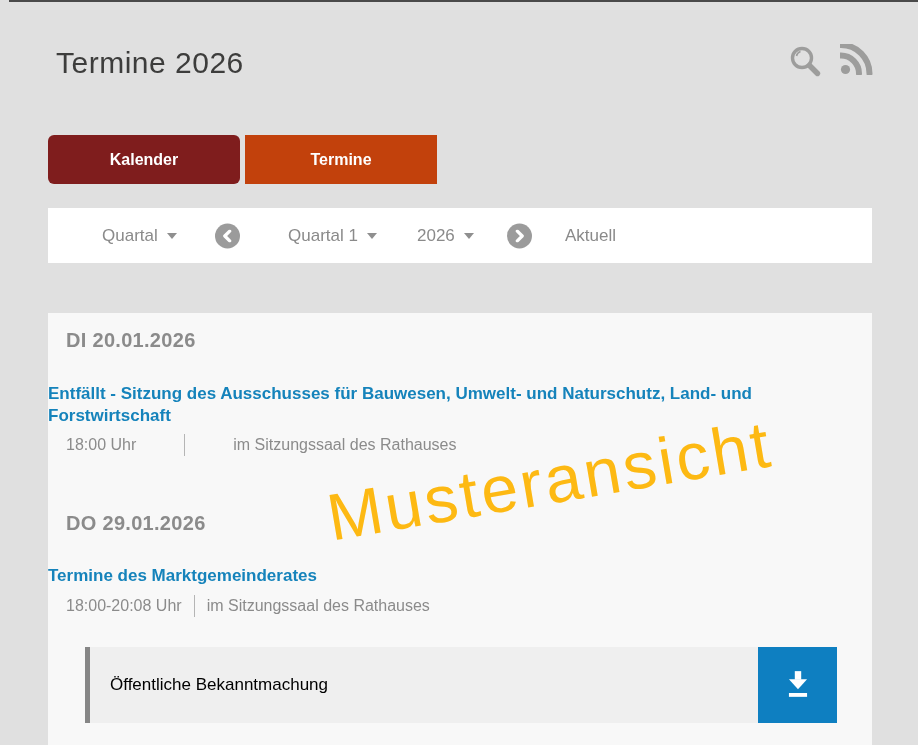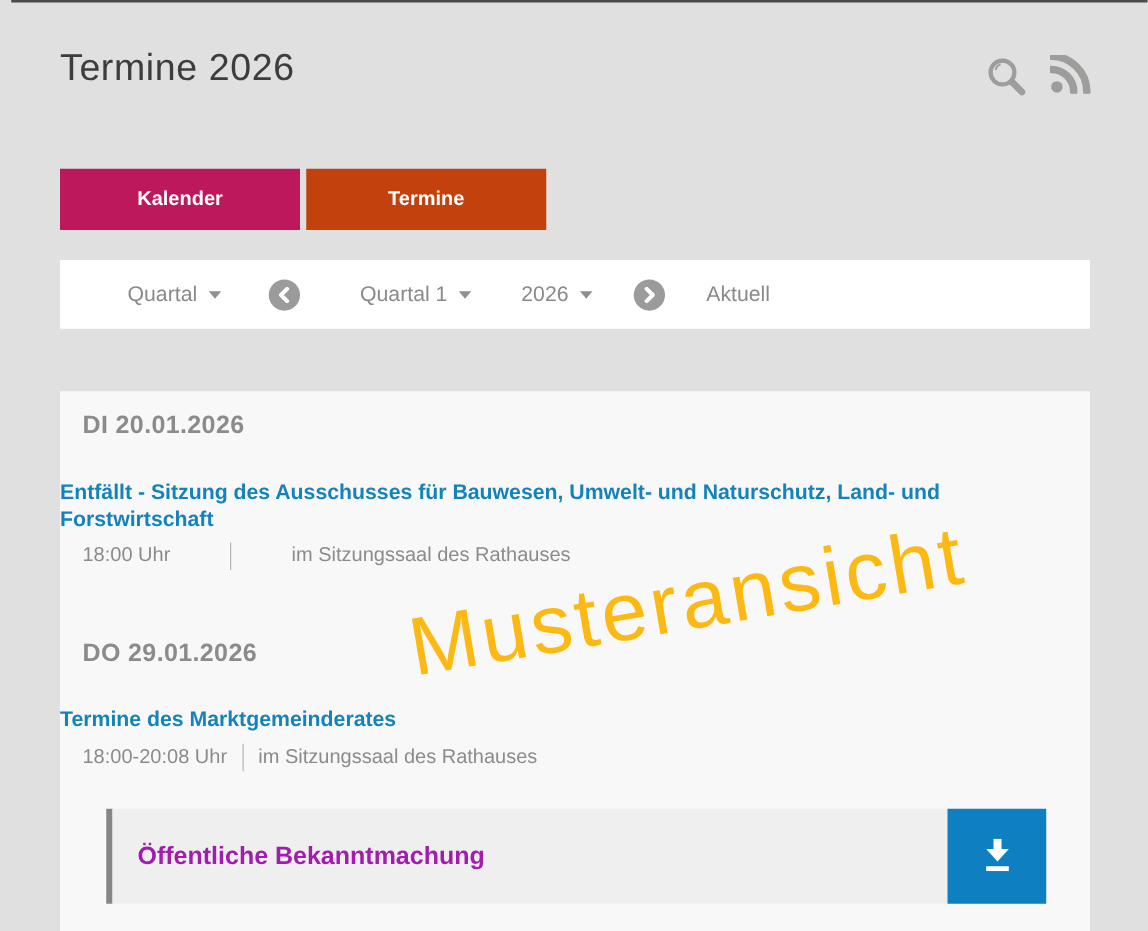--- a/index.html
+++ b/index.html
@@ -8,36 +8,36 @@
     width: 918px; height: 745px;
     position: relative;
     overflow: hidden;
     background: #e0e0e0;
     font-family: "Liberation Sans", sans-serif;
   }
   .top-line { position: absolute; top: 0; left: 9px; right: 0; height: 2px; background: #4a4a4a; }
 
   
   .page-title {
-    position: absolute; left: 48px; top: 38px; margin: 0;
+    position: absolute; left: 48px; top: 38px; margin: 8px;
     font-size: 30px; font-weight: 400; color: #3d3d3c; letter-spacing: 0.5px;
   }
   .hicon { position: absolute; cursor: pointer; }
   .hicon svg { display: block; }
   .icon-search { left: 788px; top: 44px; }
   .icon-rss { left: 840px; top: 44px; }
 
   
   .tabs { position: absolute; left: 48px; top: 135px; display: flex; gap: 5px; }
   .tab {
     width: 192px; height: 49px; border: none; cursor: pointer;
     font-family: "Liberation Sans", sans-serif;
     font-size: 16px; font-weight: bold; color: #ffffff;
   }
-  .tab-dark { background: #be185d; }
+  .tab-dark { background: #7f1d1d; border-radius: 6px; }
   .tab-blue { background: #c2410c; }
 
   
   .filterbar {
     position: absolute; left: 48px; top: 208px;
     width: 824px; height: 55px; background: #ffffff;
   }
   .f-item {
     position: absolute; top: 50%; transform: translateY(-50%);
     color: #8a8a8a; font-size: 17px; white-space: nowrap; cursor: pointer; text-align: right;
@@ -83,21 +83,21 @@
   }
   .card-1 .event-meta { top: 121px; gap: 36px; }
   .card-2 .event-meta { top: 102px; }
   .meta-sep { width: 1px; height: 22px; background: #b5b5b5; margin: 0 12px; }
 
   
   .attachment { position: absolute; left: 37px; top: 154px; height: 76px; display: flex; }
   .att-bar { width: 5px; background: #868686; }
   .att-body { width: 668px; background: #efefef; display: flex; align-items: center; }
   .att-label {
-    margin-left: 20px; color: #a21caf; font-weight: bold; font-size: 20px;
+    margin-left: 20px; color: #000000; font-weight: normal; font-size: 17px;
     text-decoration: none; cursor: pointer;
   }
   .att-download {
     width: 79px; height: 76px; background: #0e7fc1; border: none; cursor: pointer;
     display: flex; align-items: center; justify-content: center; padding: 0;
   }
 
   
   .watermark {
     position: absolute; left: 328px; top: 480px; z-index: 10;

